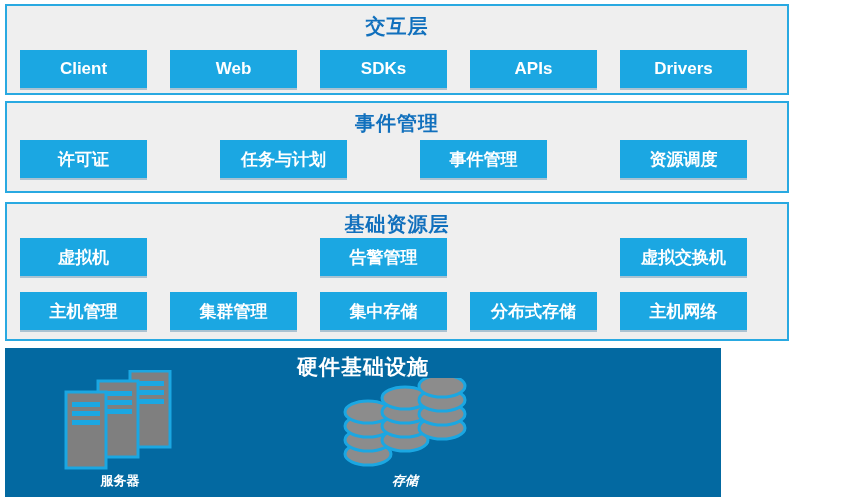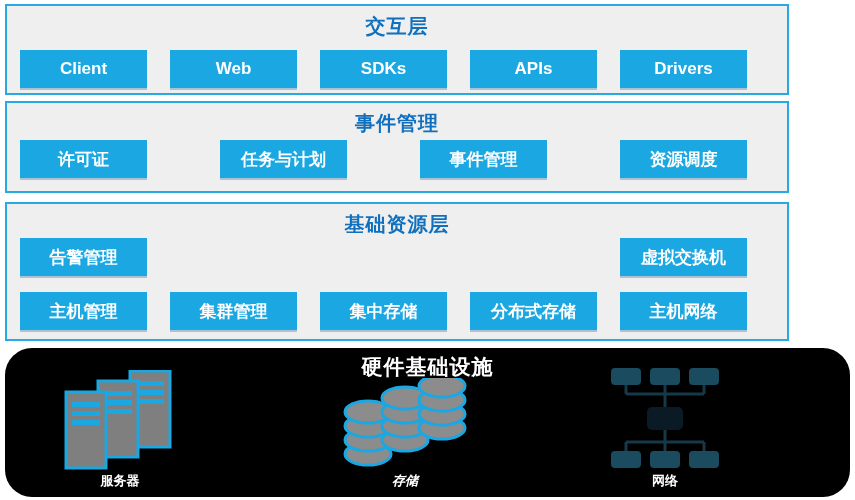--- a/index.html
+++ b/index.html
@@ -27,23 +27,22 @@
     box-shadow:0 2px 0 rgba(10,90,140,0.30);
   }
   #layer-interaction{top:4px;height:91px;}
   #layer-interaction .btn-row{top:44px;}
   #layer-business{top:101px;height:92px;}
   #layer-business .btn-row{top:37px;}
   #layer-resource{top:202px;height:139px;}
   #layer-resource .row1{top:34px;}
   #layer-resource .row2{top:88px;}
   #hardware-panel{
-    position:absolute;top:348px;left:5px;width:845px;height:149px;
-    background:#000000;
-    border-radius:27px;
+    position:absolute;top:348px;left:5px;width:716px;height:149px;
+    background:#0369a1;
   }
   .hw-title{
     position:absolute;top:5px;left:0;right:0;text-align:center;
     font-size:21px;font-weight:bold;color:#ffffff;letter-spacing:1px;
   }
   .hw-item{
     position:absolute;width:170px;text-align:center;
   }
   .hw-item .hw-label{
     font-size:13px;font-weight:bold;color:#ffffff;margin-top:2px;
@@ -73,20 +72,21 @@
     <div class="blk">许可证</div>
     <div class="blk">任务与计划</div>
     <div class="blk">事件管理</div>
     <div class="blk">资源调度</div>
   </div>
 </div>
 
 <div class="layer" id="layer-resource">
   <div class="layer-title">基础资源层</div>
   <div class="btn-row row1">
+    <div class="blk">虚拟机</div>
     <div class="blk">告警管理</div>
     <div class="blk">虚拟交换机</div>
   </div>
   <div class="btn-row row2">
     <div class="blk">主机管理</div>
     <div class="blk">集群管理</div>
     <div class="blk">集中存储</div>
     <div class="blk">分布式存储</div>
     <div class="blk">主机网络</div>
   </div>
@@ -128,35 +128,13 @@
         <ellipse cx="62" cy="20" rx="23" ry="11"></ellipse>
         <ellipse cx="99" cy="50" rx="23" ry="11"></ellipse>
         <ellipse cx="99" cy="36" rx="23" ry="11"></ellipse>
         <ellipse cx="99" cy="22" rx="23" ry="11"></ellipse>
         <ellipse cx="99" cy="8" rx="23" ry="11"></ellipse>
       </g>
     </svg>
     <div class="hw-label">存储</div>
   </div>
 
-  <div class="hw-item" id="hw-network">
-    <svg class="hw-icon" width="124" height="104" viewBox="0 0 124 104">
-      <g stroke="#16394a" stroke-width="3" fill="none">
-        <path d="M23 18 V28 M62 18 V28 M101 18 V28"></path>
-        <path d="M23 28 H101"></path>
-        <path d="M62 28 V42"></path>
-        <path d="M62 62 V76"></path>
-        <path d="M23 76 H101"></path>
-        <path d="M23 76 V86 M62 76 V86 M101 76 V86"></path>
-      </g>
-      <g fill="#1a4b5e">
-        <rect x="8" y="2" width="30" height="17" rx="4"></rect>
-        <rect x="47" y="2" width="30" height="17" rx="4"></rect>
-        <rect x="86" y="2" width="30" height="17" rx="4"></rect>
-        <rect x="8" y="85" width="30" height="17" rx="4"></rect>
-        <rect x="47" y="85" width="30" height="17" rx="4"></rect>
-        <rect x="86" y="85" width="30" height="17" rx="4"></rect>
-      </g>
-      <rect x="44" y="41" width="36" height="23" rx="5" fill="#0a1b26"></rect>
-    </svg>
-    <div class="hw-label">网络</div>
-  </div>
 </div>
 
 </body></html>

